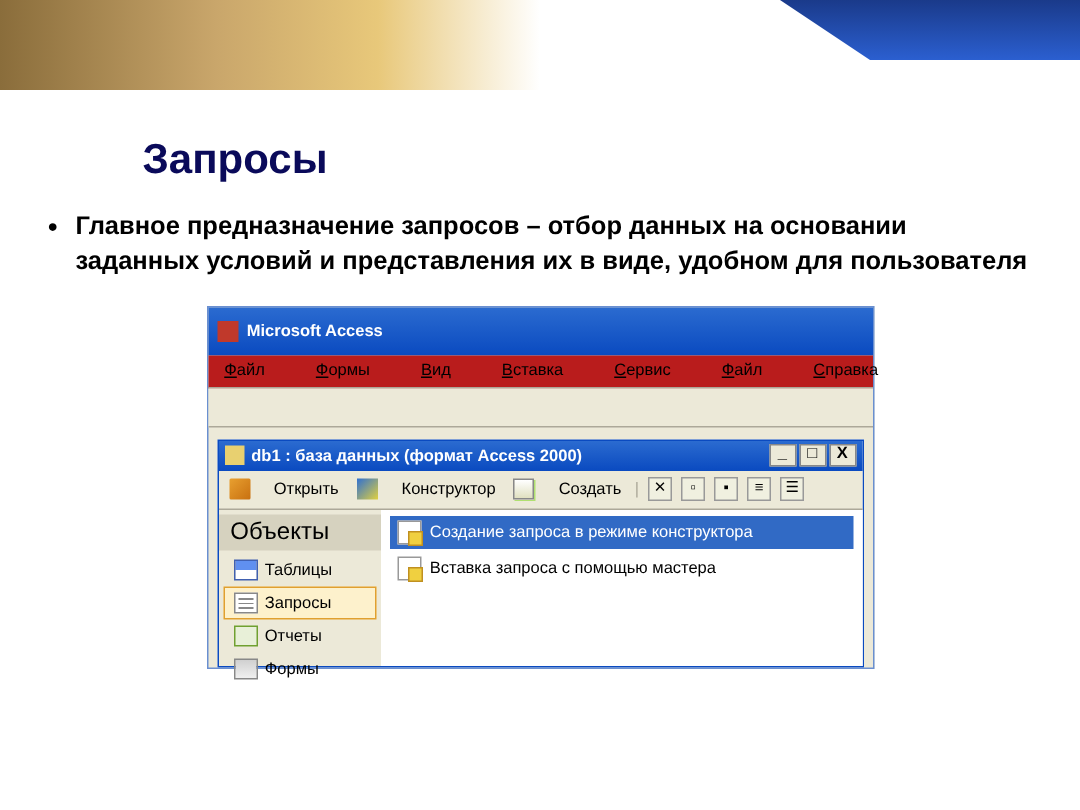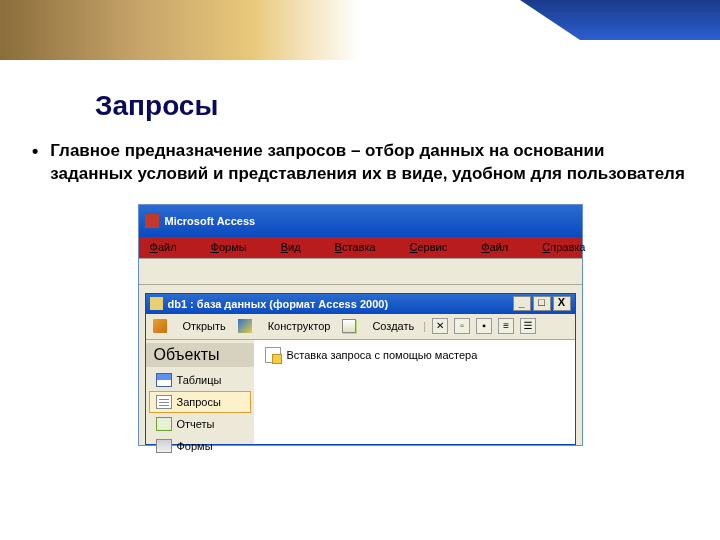--- a/index.html
+++ b/index.html
@@ -127,20 +127,24 @@
         <div class="side-item">
           <span class="side-ico ico-report"></span>
           <span>Отчеты</span>
         </div>
         <div class="side-item">
           <span class="side-ico ico-form"></span>
           <span>Формы</span>
         </div>
       </div>
       <div class="content">
+        <div class="content-item hl">
+          <span class="content-ico"></span>
+          <span>Создание запроса в режиме конструктора</span>
+        </div>
         <div class="content-item">
           <span class="content-ico"></span>
           <span>Вставка запроса с помощью мастера</span>
         </div>
       </div>
     </div>
   </div>
 </div>
 
 </body></html>

